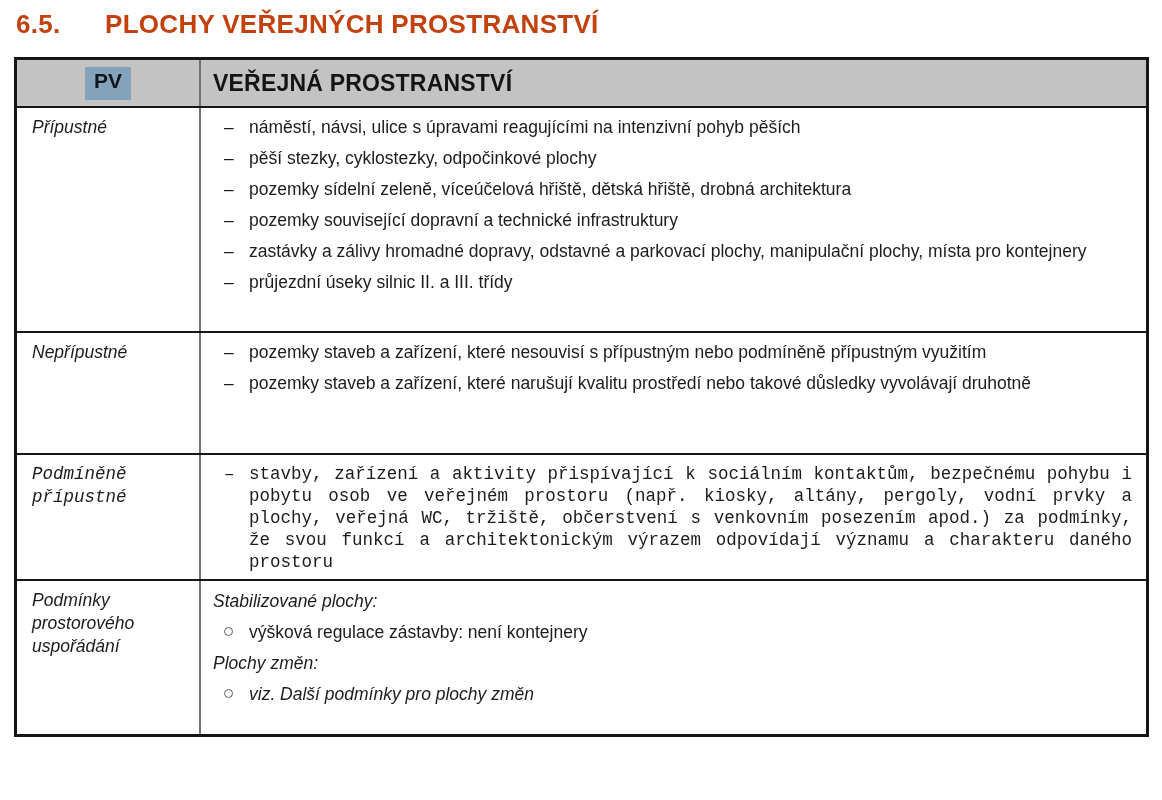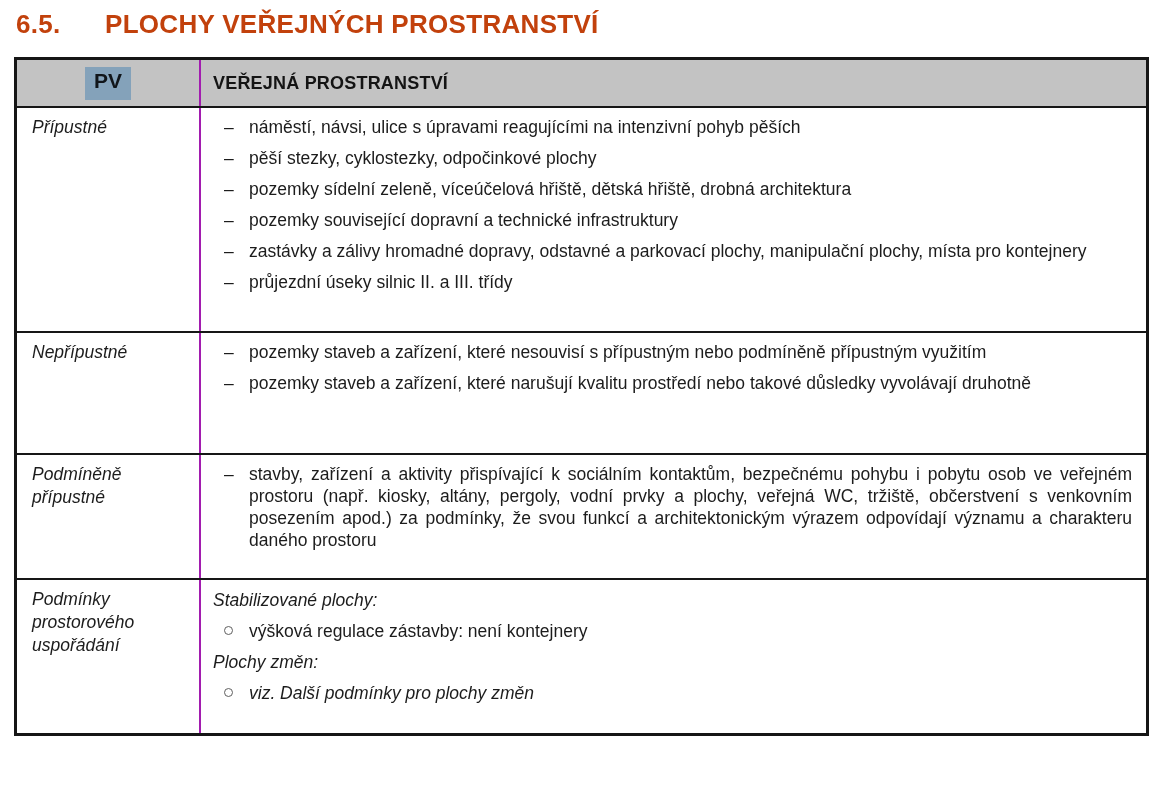--- a/index.html
+++ b/index.html
@@ -27,21 +27,21 @@
     left:14px; top:57px;
     width:1135px;
     border:3px solid #161616;
     background:#ffffff;
   }
   .row { display:flex; border-top:2px solid #161616; }
   .row.header-row { border-top:none; background:#c3c3c3; min-height:46px; }
 
   .label-cell {
     flex:0 0 184px; width:184px;
-    border-right:2px solid #a21caf;
+    border-right:2px solid #737373;
     padding:8px 8px 6px 15px;
     font-style:italic;
     font-size:17.5px;
     line-height:23px;
   }
   .content-cell {
     flex:1;
     padding:8px 14px 6px 12px;
     font-size:17.5px;
     line-height:22px;
@@ -57,30 +57,30 @@
     background:#84a2ba;
     font-weight:bold;
     font-size:21px;
     line-height:24px;
     padding:2px 9px 7px 9px;
     color:#10151a;
   }
   .header-row .content-cell {
     display:flex; align-items:center;
     font-weight:bold;
-    font-size:18px;
+    font-size:23px;
     letter-spacing:0.2px;
     padding:4px 10px 4px 12px;
     color:#141414;
   }
 
   .row-0 { min-height:45px; }
   .row-1 { min-height:225px; }
   .row-2 { min-height:122px; }
-  .row-3 { min-height:125px; }
+  .row-3 { min-height:125px;font-family:Liberation Mono, monospace; }
   .row-4 { min-height:155px; }
 
   .plain-text { padding-top:2px; }
 
   .dash-item { display:flex; margin-bottom:9px; }
   .dash-item:last-child { margin-bottom:0; }
   .dash-glyph { flex:0 0 36px; padding-left:11px; }
   .dash-text { flex:1; text-align:justify; }
 
   .block-heading { font-style:italic; margin:1px 0 9px 0; }

